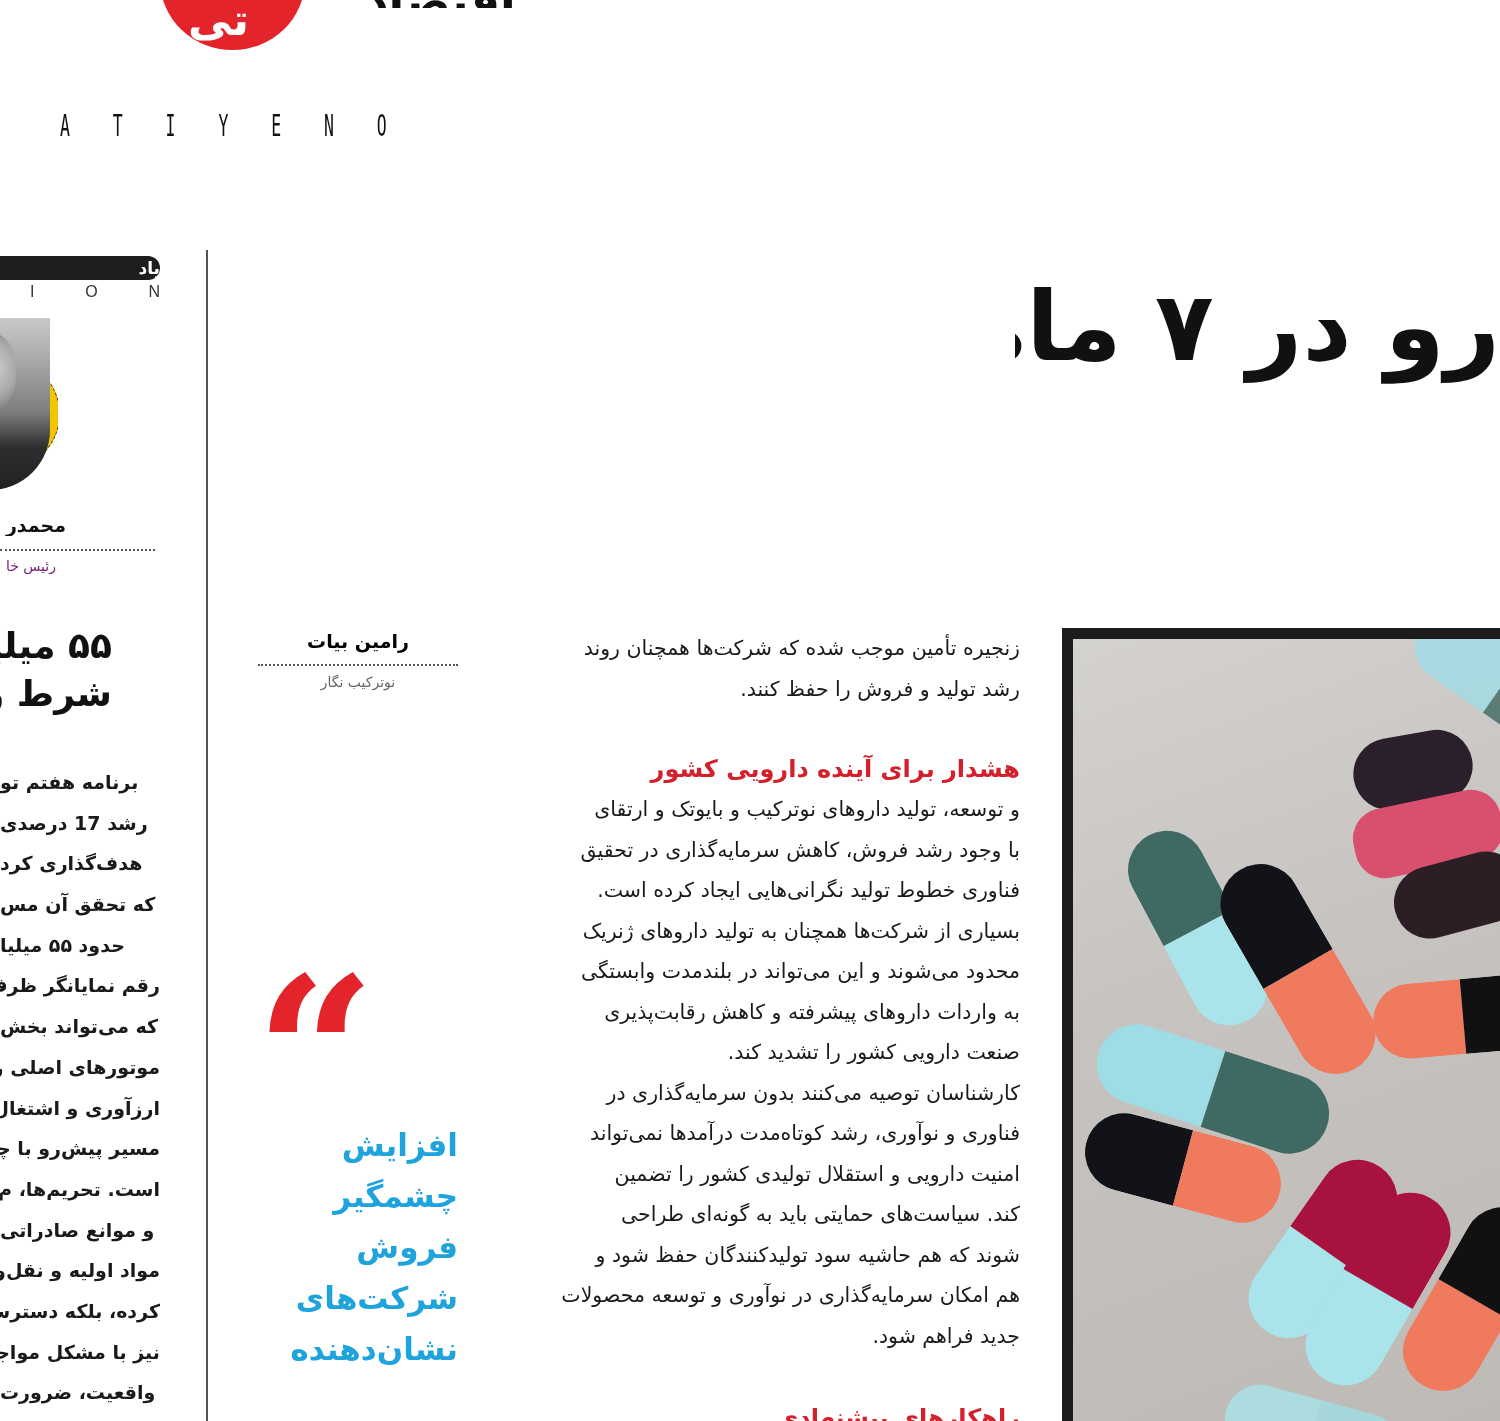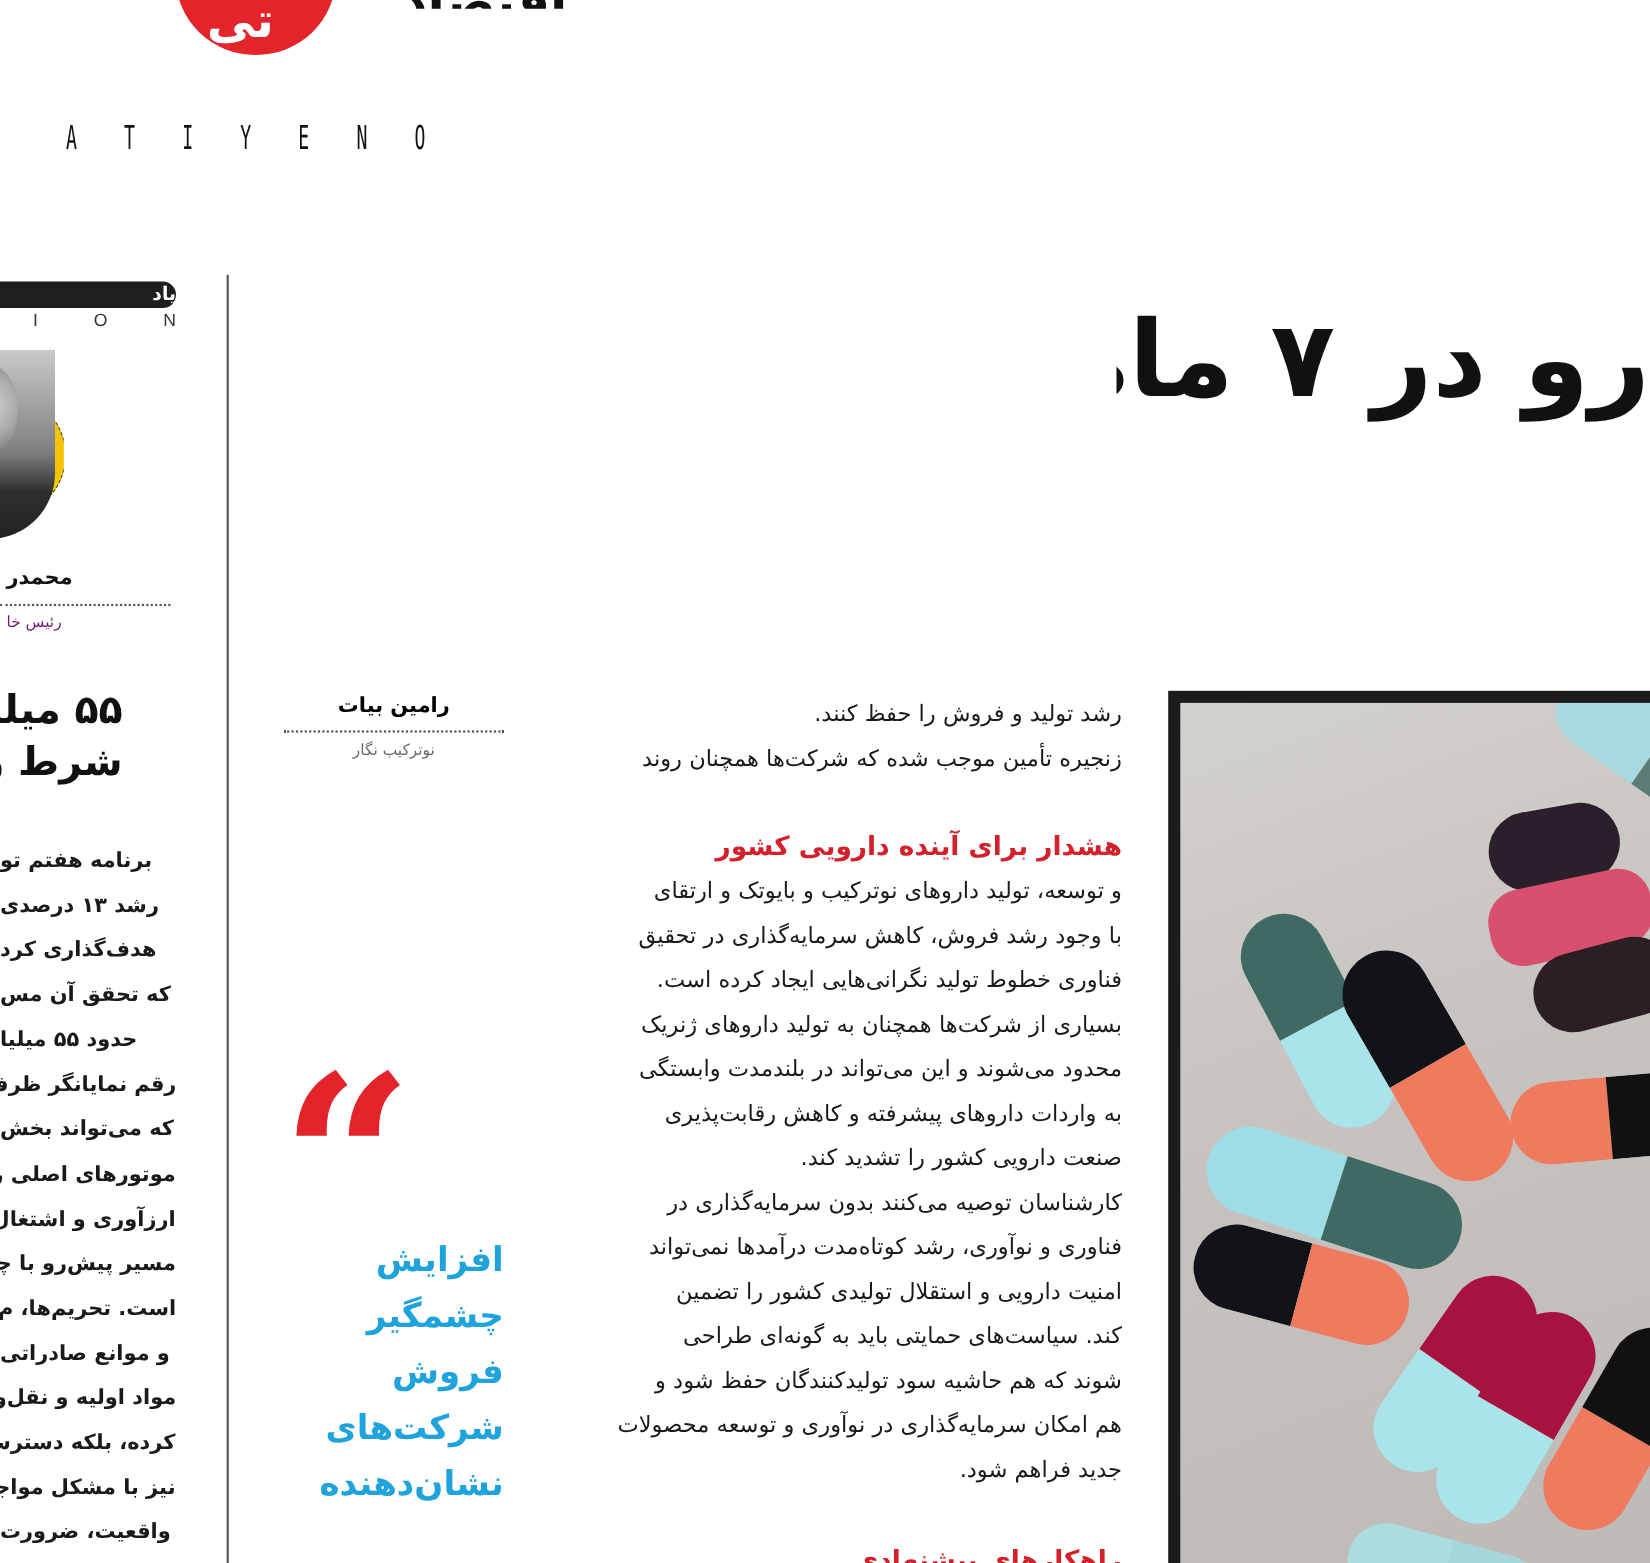--- a/index.html
+++ b/index.html
@@ -147,21 +147,21 @@
 </div>
 <div class="abs author-left-name rtl">محمدر</div>
 <div class="abs dotted-left"></div>
 <div class="abs author-left-role rtl">رئیس خا</div>
 <div class="abs left-headline rtl">
   <div>۵۵ میلیا</div>
   <div>شرط رش</div>
 </div>
 <div class="abs left-body">
   <div>برنامه هفتم تو</div>
-  <div>رشد ۱۳ درصدی</div>
+  <div>رشد 17 درصدی</div>
   <div>هدف‌گذاری کرد</div>
   <div>که تحقق آن مس</div>
   <div>حدود ۵۵ میلیا</div>
   <div>رقم نمایانگر ظرف</div>
   <div>که می‌تواند بخش</div>
   <div>موتورهای اصلی ر</div>
   <div>ارزآوری و اشتغال</div>
   <div>مسیر پیش‌رو با چا</div>
   <div>است. تحریم‌ها، م</div>
   <div>و موانع صادراتی</div>
@@ -180,22 +180,22 @@
 <div class="abs pull-quote rtl">
   <div>افزایش</div>
   <div>چشمگیر</div>
   <div>فروش</div>
   <div>شرکت‌های</div>
   <div>نشان‌دهنده</div>
 </div>
 
 <div class="abs article-col rtl">
   <div class="para">
+    <div>زنجیره تأمین موجب شده که شرکت‌ها همچنان روند</div>
     <div>رشد تولید و فروش را حفظ کنند.</div>
-    <div>زنجیره تأمین موجب شده که شرکت‌ها همچنان روند</div>
   </div>
   <div style="height:40px"></div>
   <div class="subhead">هشدار برای آینده دارویی کشور</div>
   <div class="para">
     <div>و توسعه، تولید داروهای نوترکیب و بایوتک و ارتقای</div>
     <div>با وجود رشد فروش، کاهش سرمایه‌گذاری در تحقیق</div>
     <div>فناوری خطوط تولید نگرانی‌هایی ایجاد کرده است.</div>
     <div>بسیاری از شرکت‌ها همچنان به تولید داروهای ژنریک</div>
     <div>محدود می‌شوند و این می‌تواند در بلندمدت وابستگی</div>
     <div>به واردات داروهای پیشرفته و کاهش رقابت‌پذیری</div>

